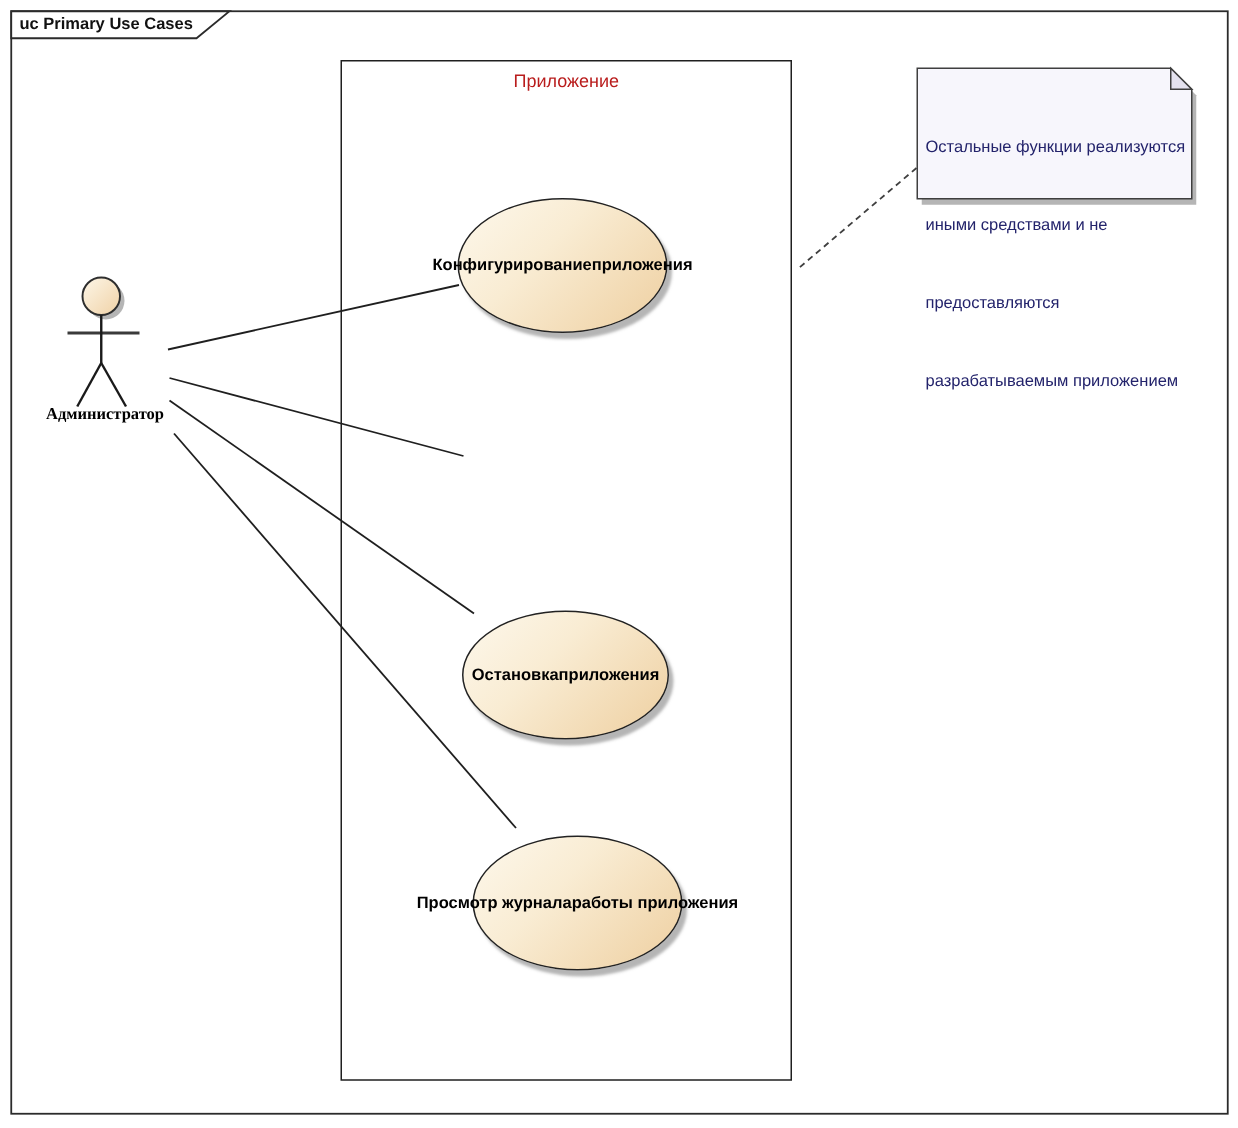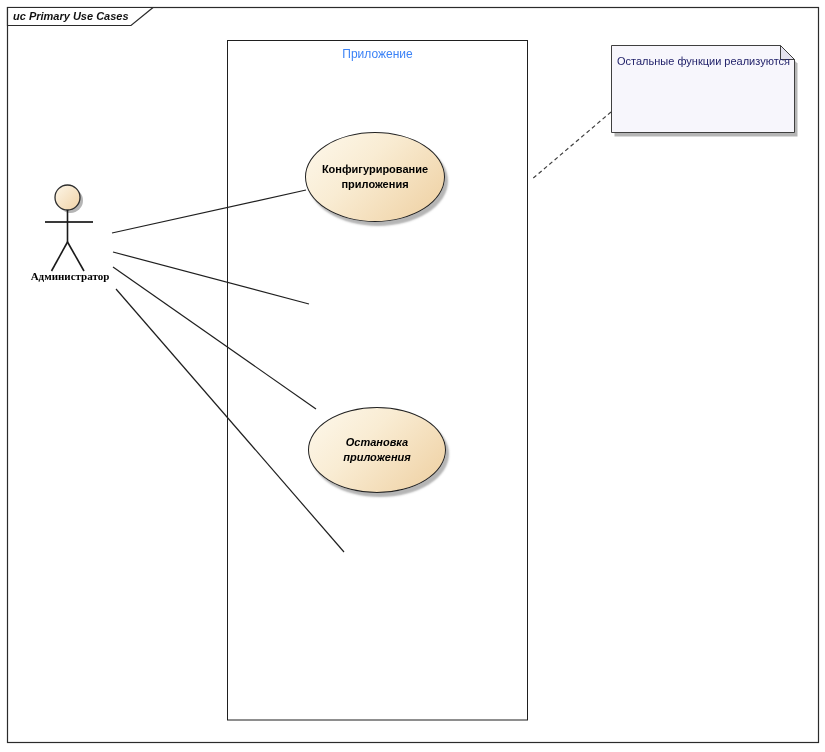--- a/index.html
+++ b/index.html
@@ -22,37 +22,36 @@
   }
   .abs { position: absolute; }
 
   .frame-title {
     left: 13px;
     top: 10px;
     font-size: 11px;
     font-weight: bold;
     color: #111111;
     white-space: nowrap;
-    font-style: italic;
   }
   .boundary-label {
     left: 227px;
     top: 47px;
     width: 301px;
     text-align: center;
     font-size: 12px;
-    color: #3b82f6;
+    color: #b91c1c;
   }
   .usecase {
     border: 1.5px solid #222222;
     border-radius: 50%;
     background: linear-gradient(135deg, #fdf8ec 0%, #f9ecd3 40%, #eecfa0 100%);
     box-shadow: 3px 4px 2px rgba(120,120,120,0.55);
     display: flex;
-    flex-direction: column;
+    flex-direction: row;
     align-items: center;
     justify-content: center;
     text-align: center;
     box-sizing: border-box;
   }
   .uc-line {
     font-size: 11px;
     font-weight: bold;
     color: #000000;
     line-height: 15px;
@@ -72,20 +71,21 @@
   .note-text {
     left: 617px;
     top: 54px;
     width: 174px;
   }
   .note-line {
     font-size: 11px;
     line-height: 15px;
     color: #23236b;
     white-space: nowrap;
+    margin-top: 37px;
   }
 </style>
 </head>
 <body>
 
 <div class="canvas">
 
   <svg width="825" height="752" viewBox="0 0 825 752">
     <defs>
       <linearGradient id="headGrad" x1="0" y1="0" x2="1" y2="1">
@@ -125,25 +125,32 @@
   <div class="abs frame-title">uc Primary Use Cases</div>
 
   <div class="abs boundary-label">Приложение</div>
 
   <div class="abs usecase" style="left:305px; top:132px; width:140px; height:90px;">
     <div class="uc-line">Конфигурирование</div>
     <div class="uc-line">приложения</div>
   </div>
 
 
-  <div class="abs usecase" style="left:308px; top:407px; width:138px; height:86px;font-style:italic;">
+  <div class="abs usecase" style="left:308px; top:407px; width:138px; height:86px;">
     <div class="uc-line">Остановка</div>
     <div class="uc-line">приложения</div>
   </div>
 
+  <div class="abs usecase" style="left:315px; top:557px; width:140px; height:90px;">
+    <div class="uc-line">Просмотр журнала</div>
+    <div class="uc-line">работы приложения</div>
+  </div>
 
   <div class="abs actor-label">Администратор</div>
 
   <div class="abs note-text">
     <div class="note-line">Остальные функции реализуются</div>
+    <div class="note-line">иными средствами и не</div>
+    <div class="note-line">предоставляются</div>
+    <div class="note-line">разрабатываемым приложением</div>
   </div>
 
 </div>
 
 </body></html>

